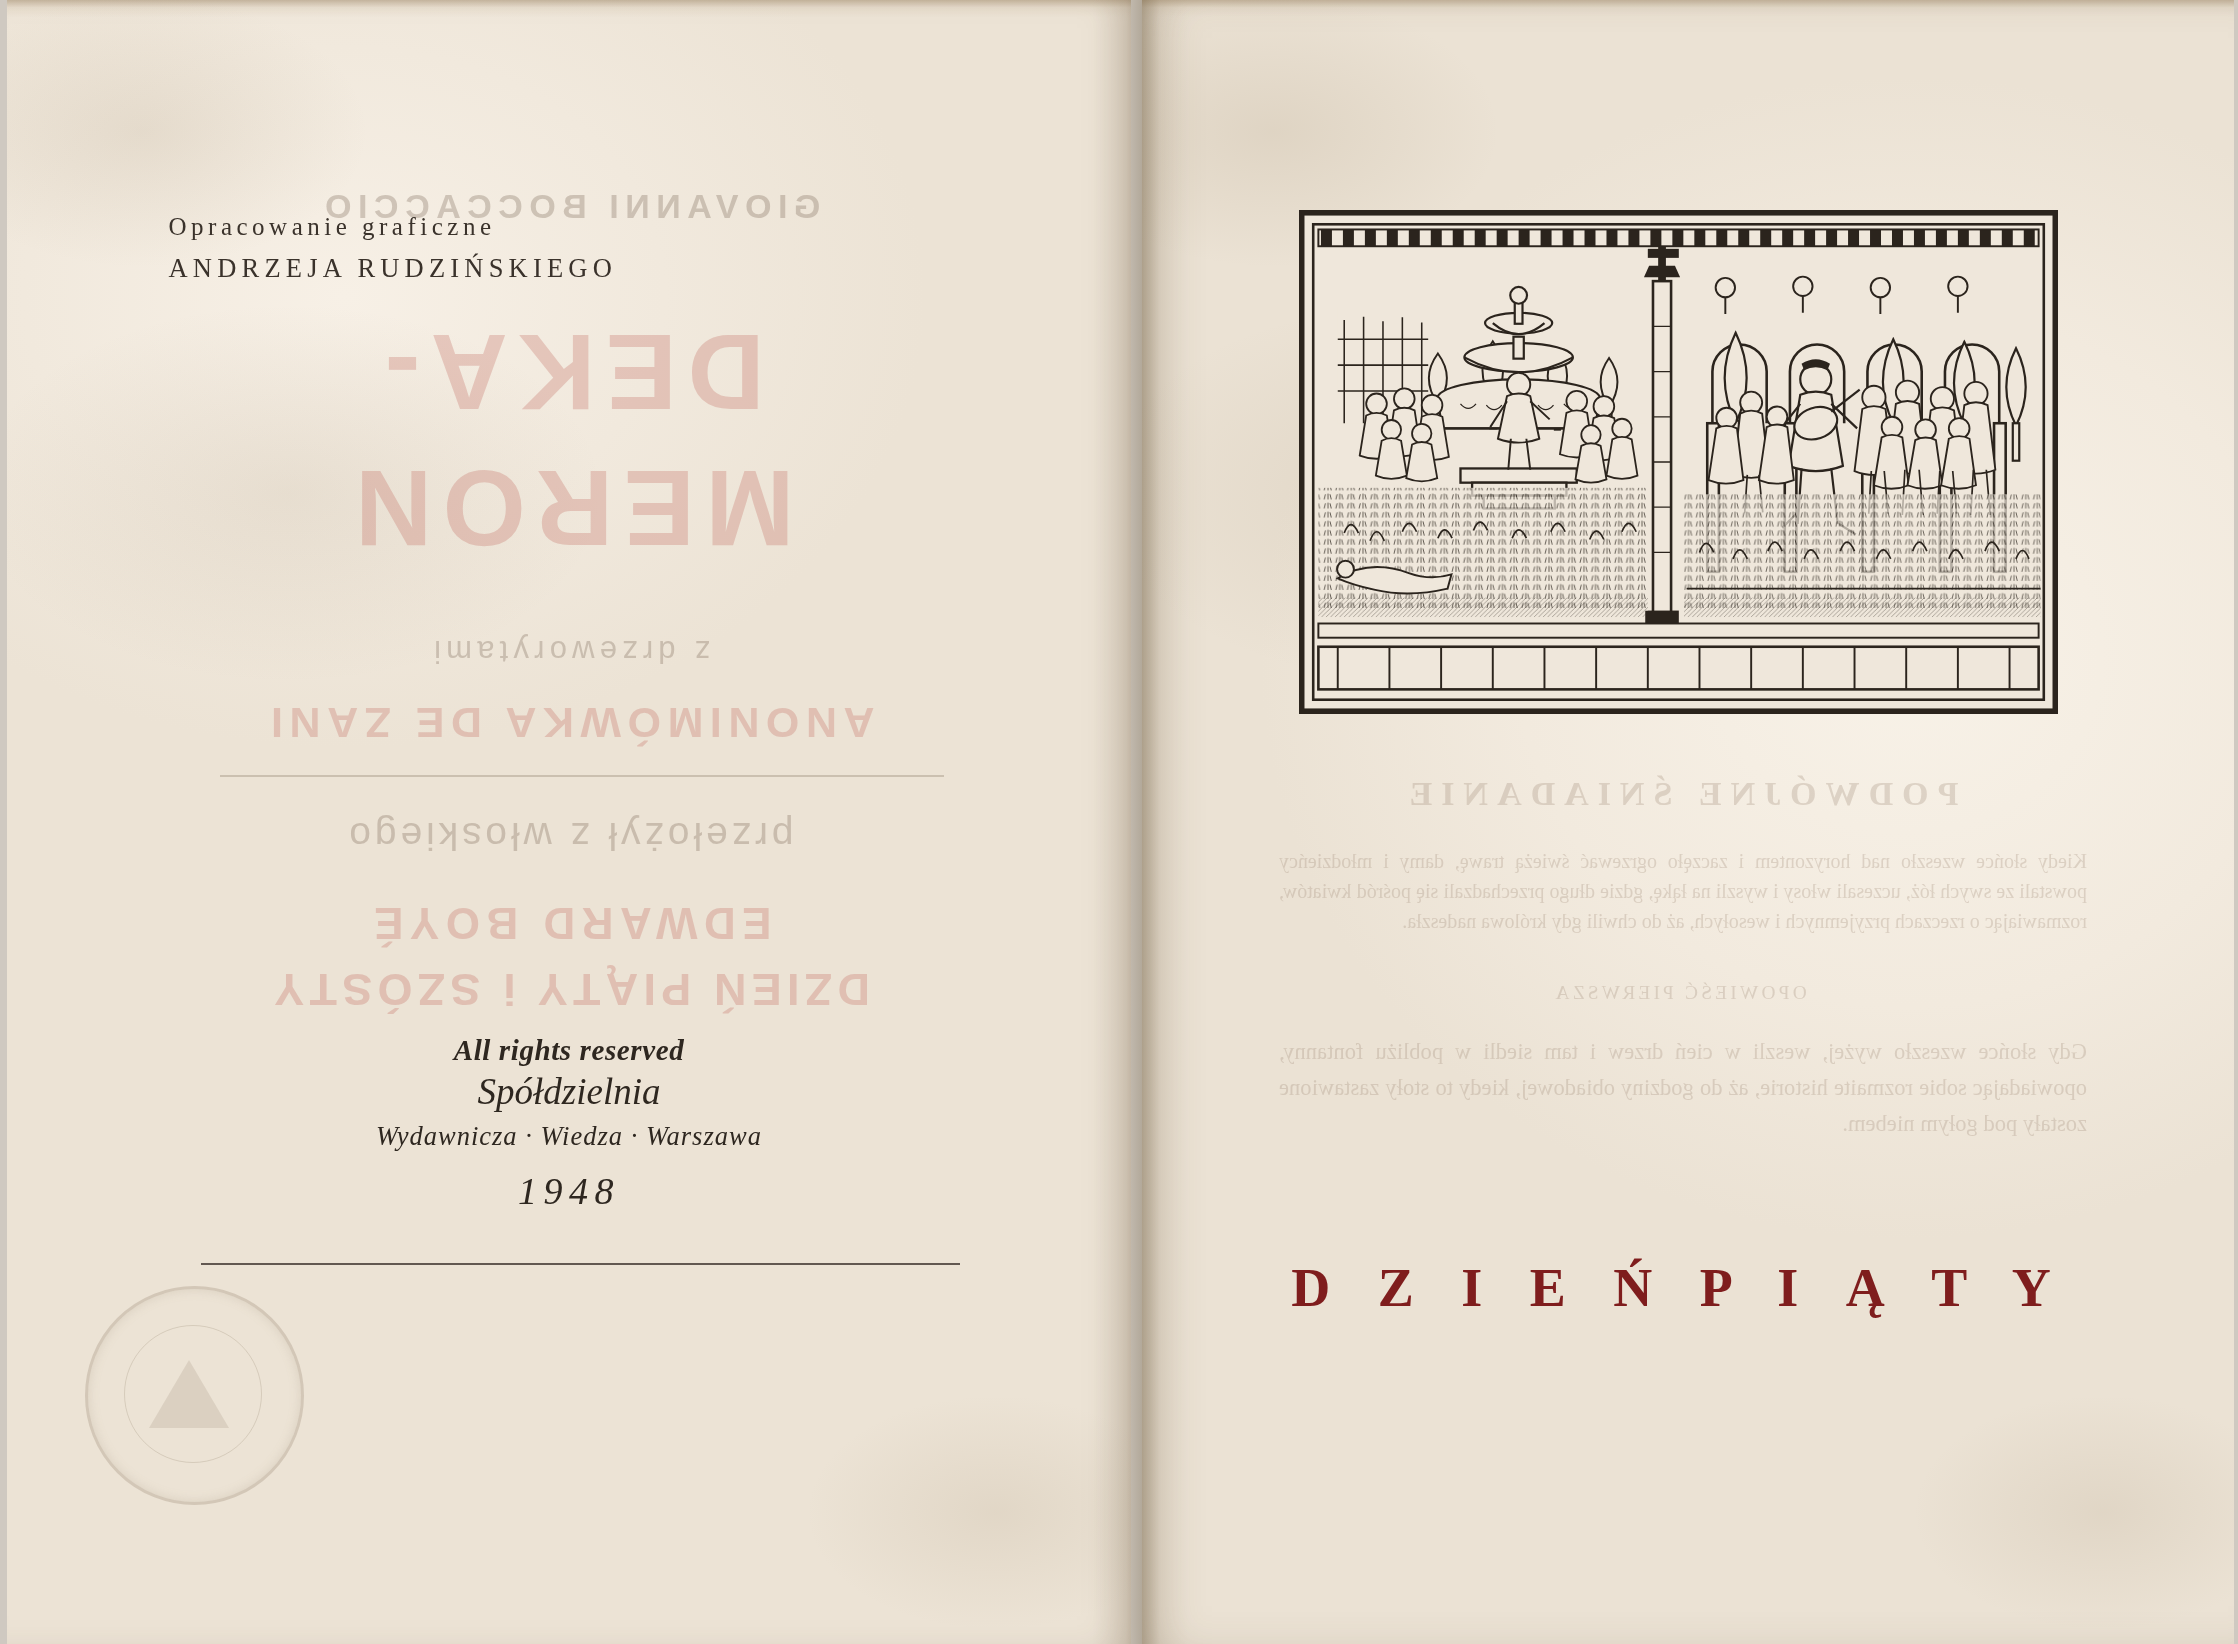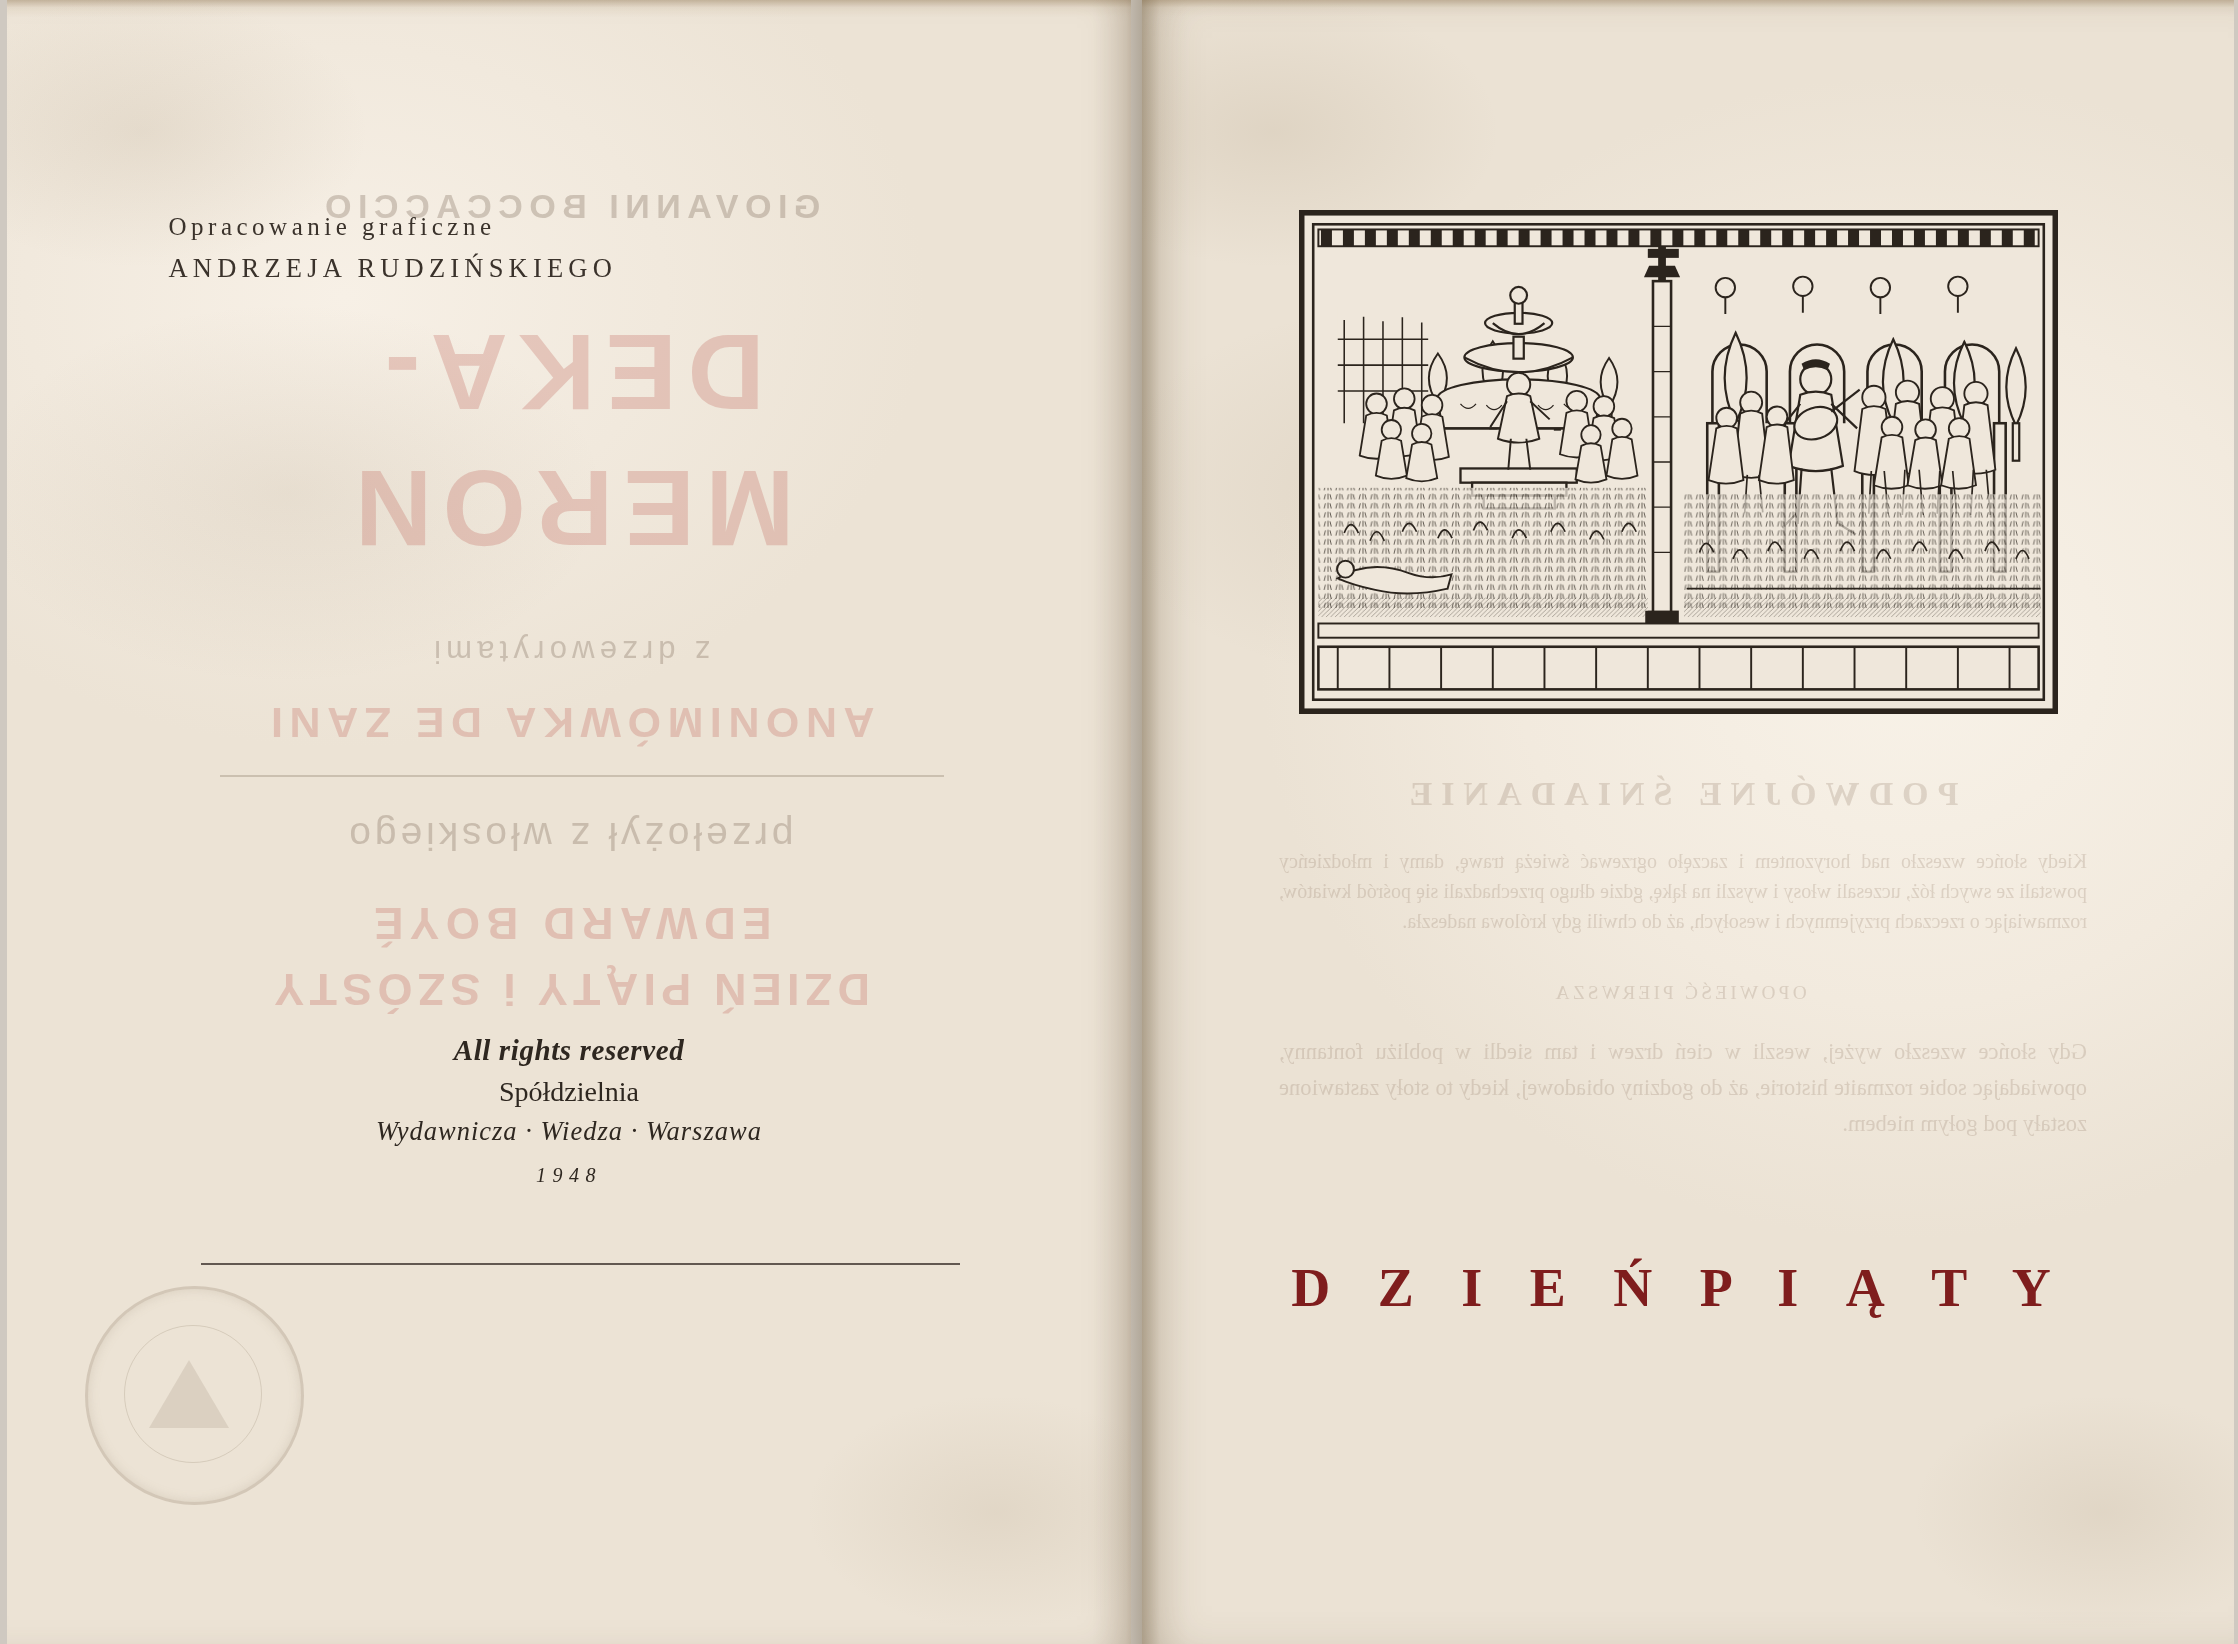--- a/index.html
+++ b/index.html
@@ -103,31 +103,32 @@
     text-align: center;
     color: #2e2720;
   }
   .rights-1 {
     font-size: 29px;
     font-weight: bold;
     font-style: italic;
     letter-spacing: 0.6px;
   }
   .rights-2 {
-    font-size: 28px;
-    margin-top: 9px;
+    font-size: 37px;
+    font-style: italic;
+    margin-top: 3px;
   }
   .rights-3 {
     font-size: 26.5px;
     font-style: italic;
     margin-top: 7.8px;
     letter-spacing: 1px;
   }
   .rights-year {
-    font-size: 20px;
+    font-size: 38px;
     font-style: italic;
     margin-top: 17px;
     letter-spacing: 6.5px;
   }
   .rights-printed {
     font-size: 26.5px;
     font-style: italic;
     margin-top: 14.2px;
   }
 

